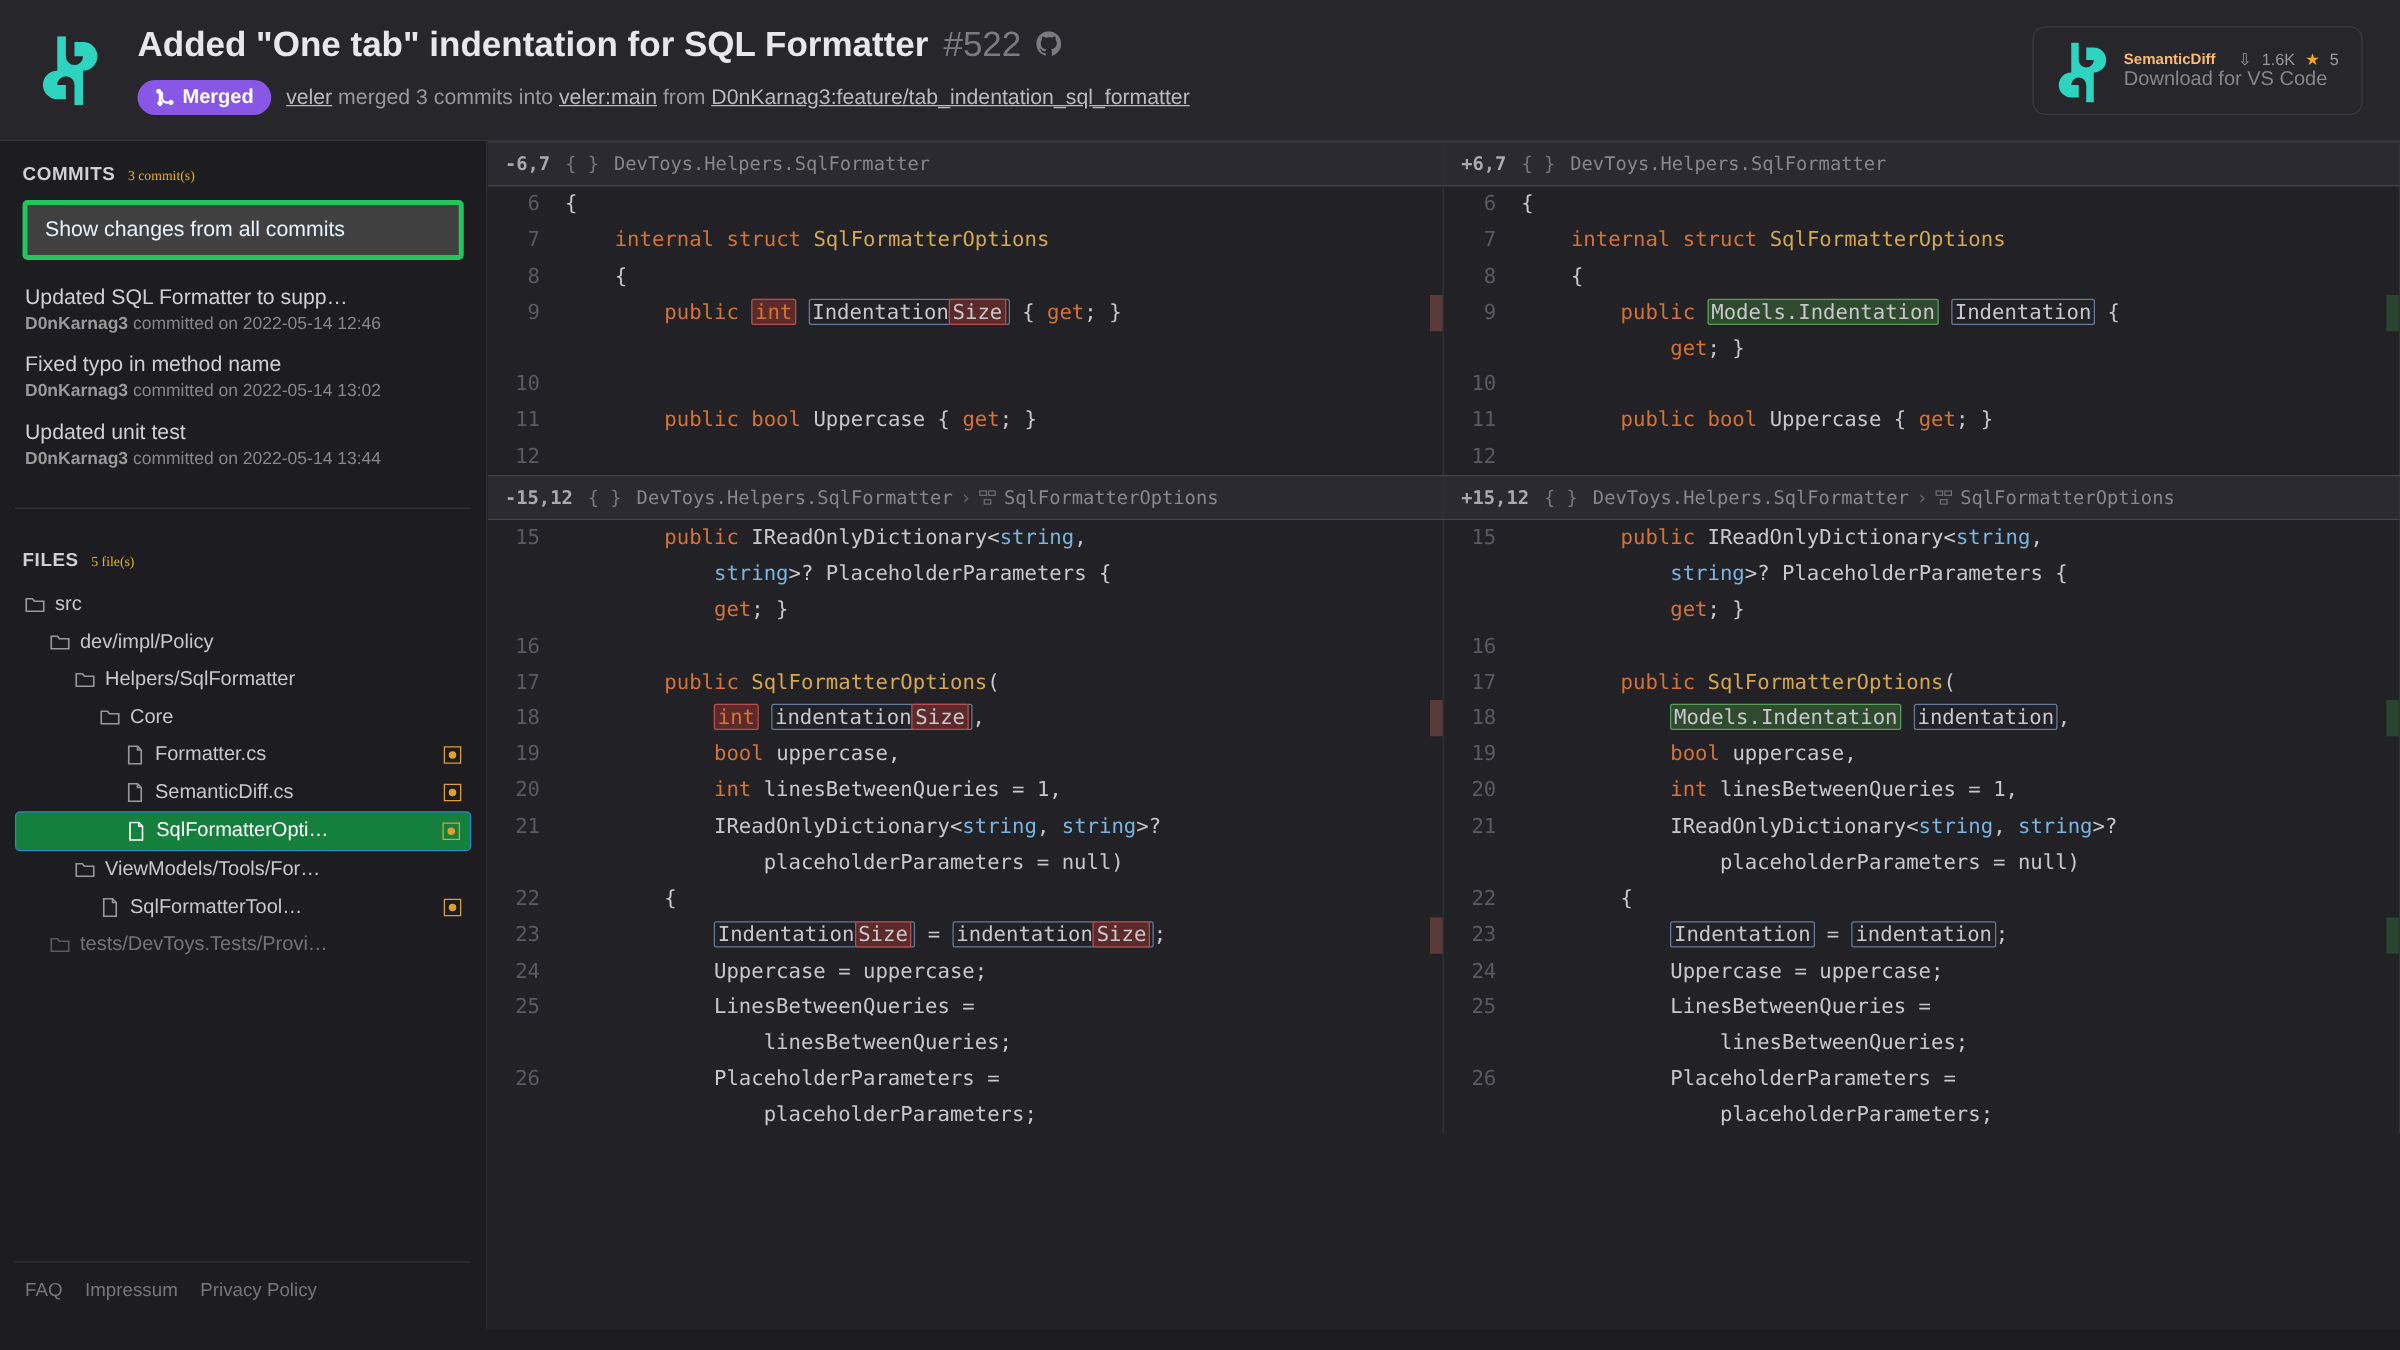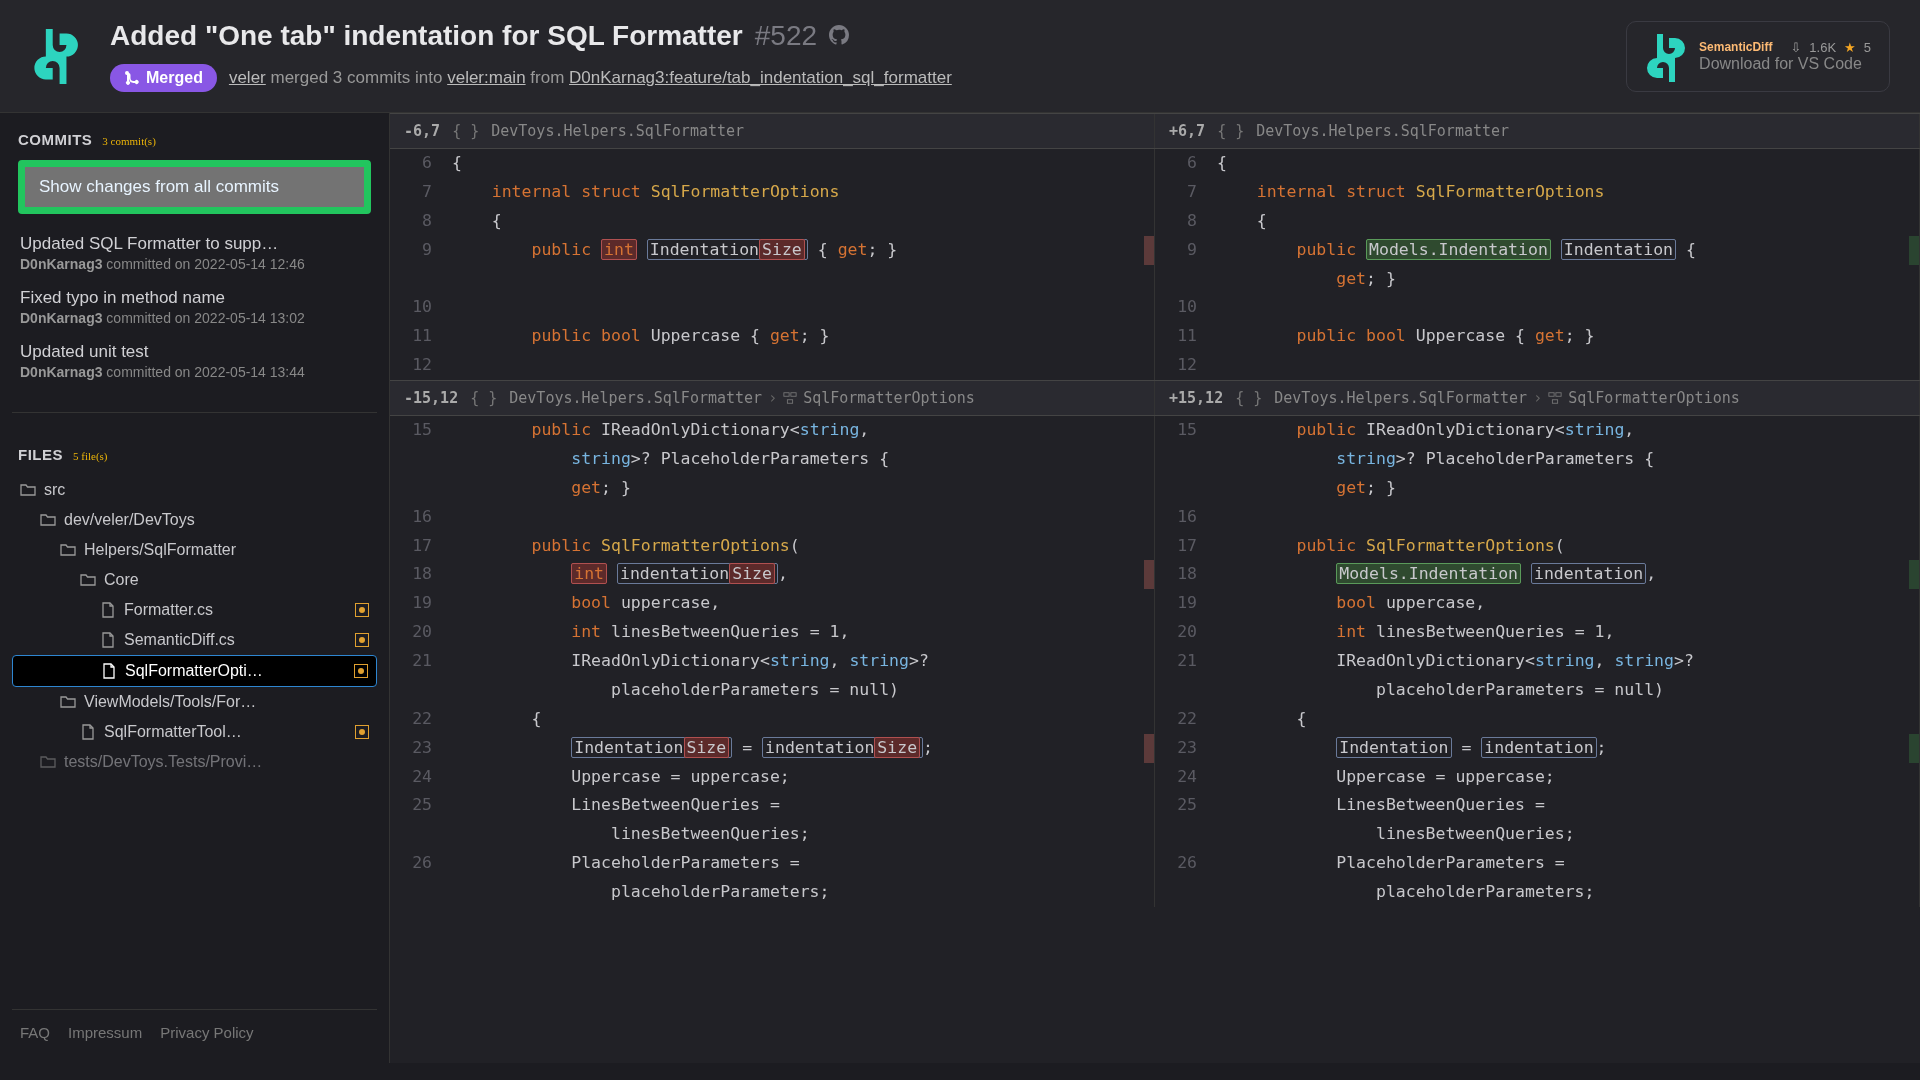--- a/index.html
+++ b/index.html
@@ -67,22 +67,22 @@
 .section-header {
   display: flex;
   align-items: baseline;
   gap: 10px;
   padding-left: 6px;
   margin-bottom: 12px;
 }
 .section-title { font-size: 15px; font-weight: 700; color: #d0d0d4; letter-spacing: 0.5px; }
 .section-count { font-size: 11px; color: #eab308; font-family: Liberation Serif, serif; }
 .show-changes-btn {
-  background: #737373;
-  border: 7px solid #22c55e;
+  background: #404040;
+  border: 4px solid #22c55e;
   color: #e8f4ff;
   padding: 10px 14px;
   border-radius: 4px;
   font-size: 17px;
   width: calc(100% - 12px);
   margin: 0 6px 12px 6px;
   text-align: left;
   cursor: pointer;
 }
 .commit-item { padding: 8px 8px; border-radius: 4px; cursor: pointer; }
@@ -93,21 +93,21 @@
 .tree { font-size: 16px; }
 .tree-item {
   display: flex;
   align-items: center;
   gap: 8px;
   padding: 6px 8px;
   border-radius: 4px;
   cursor: pointer;
   white-space: nowrap;
 }
-.tree-item.selected { background: #000000; border:1px solid #2e86d1; color:#fff;}
+.tree-item.selected { background: #15803d; border:1px solid #2e86d1; color:#fff;}
 .tree-item .tree-label { overflow:hidden; text-overflow:ellipsis; flex:1;}
 .folder-icon, .file-icon { width: 16px; height: 16px; flex-shrink: 0; color:#999;}
 .tree-item.selected .folder-icon, .tree-item.selected .file-icon { color:#fff;}
 .change-badge { width: 14px; height: 14px; border: 1px solid #e0a030; display:flex; align-items:center; justify-content:center;}
 .change-badge::after { content:""; width:6px; height:6px; background:#e0a030; border-radius:50%;}
 .pad-0{padding-left:8px;} .pad-1{padding-left:28px;} .pad-2{padding-left:48px;} .pad-3{padding-left:68px;} .pad-4{padding-left:88px;}
 .footer-links { margin-top:auto; padding:14px 8px 4px; display:flex; gap:18px; font-size:15px; color:#777; border-top:1px solid #333;}
 .footer-links span { cursor:pointer;}
 .diff-area { flex: 1; overflow: auto; background:#212126;}
 .hunk-header {
@@ -226,21 +226,21 @@
           <div class="tree-item pad-0">
             <svg class="folder-icon" viewBox="0 0 16 16" fill="none" stroke="currentColor" stroke-width="1.3">
               <path d="M1 3h5l1.5 2H15v8H1z"></path>
             </svg>
             <span class="tree-label">src</span>
           </div>
           <div class="tree-item pad-1">
             <svg class="folder-icon" viewBox="0 0 16 16" fill="none" stroke="currentColor" stroke-width="1.3">
               <path d="M1 3h5l1.5 2H15v8H1z"></path>
             </svg>
-            <span class="tree-label">dev/veler/DevToys</span>
+            <span class="tree-label">dev/impl/Policy</span>
           </div>
           <div class="tree-item pad-2">
             <svg class="folder-icon" viewBox="0 0 16 16" fill="none" stroke="currentColor" stroke-width="1.3">
               <path d="M1 3h5l1.5 2H15v8H1z"></path>
             </svg>
             <span class="tree-label">Helpers/SqlFormatter</span>
           </div>
           <div class="tree-item pad-3">
             <svg class="folder-icon" viewBox="0 0 16 16" fill="none" stroke="currentColor" stroke-width="1.3">
               <path d="M1 3h5l1.5 2H15v8H1z"></path>

